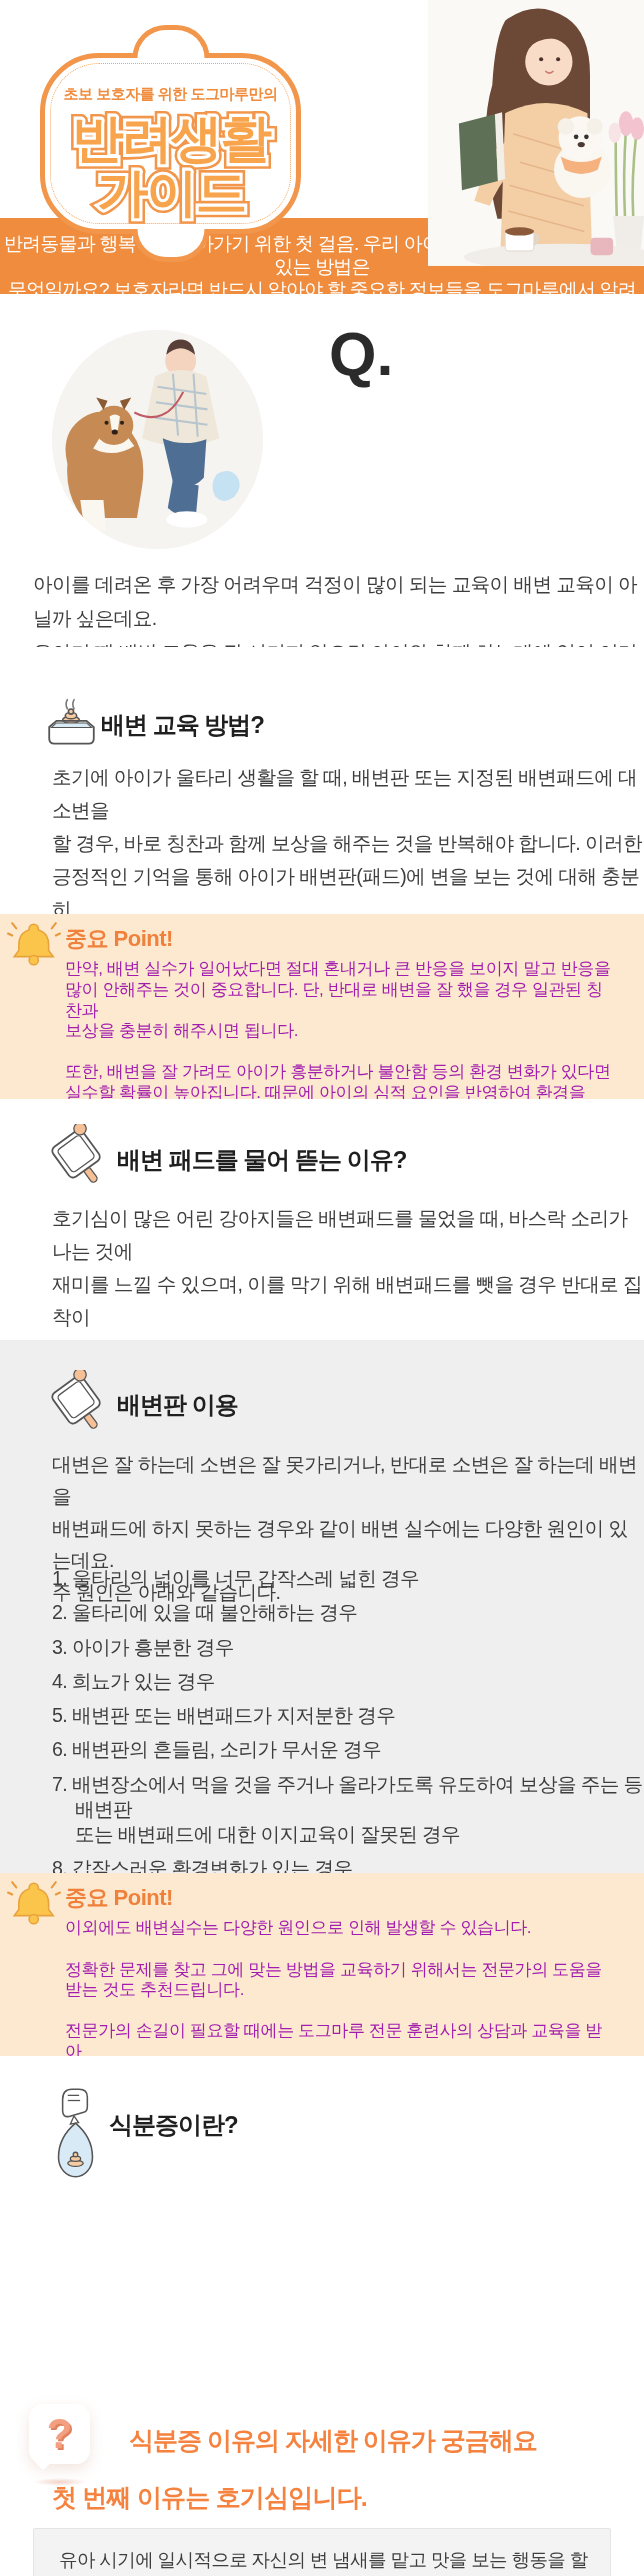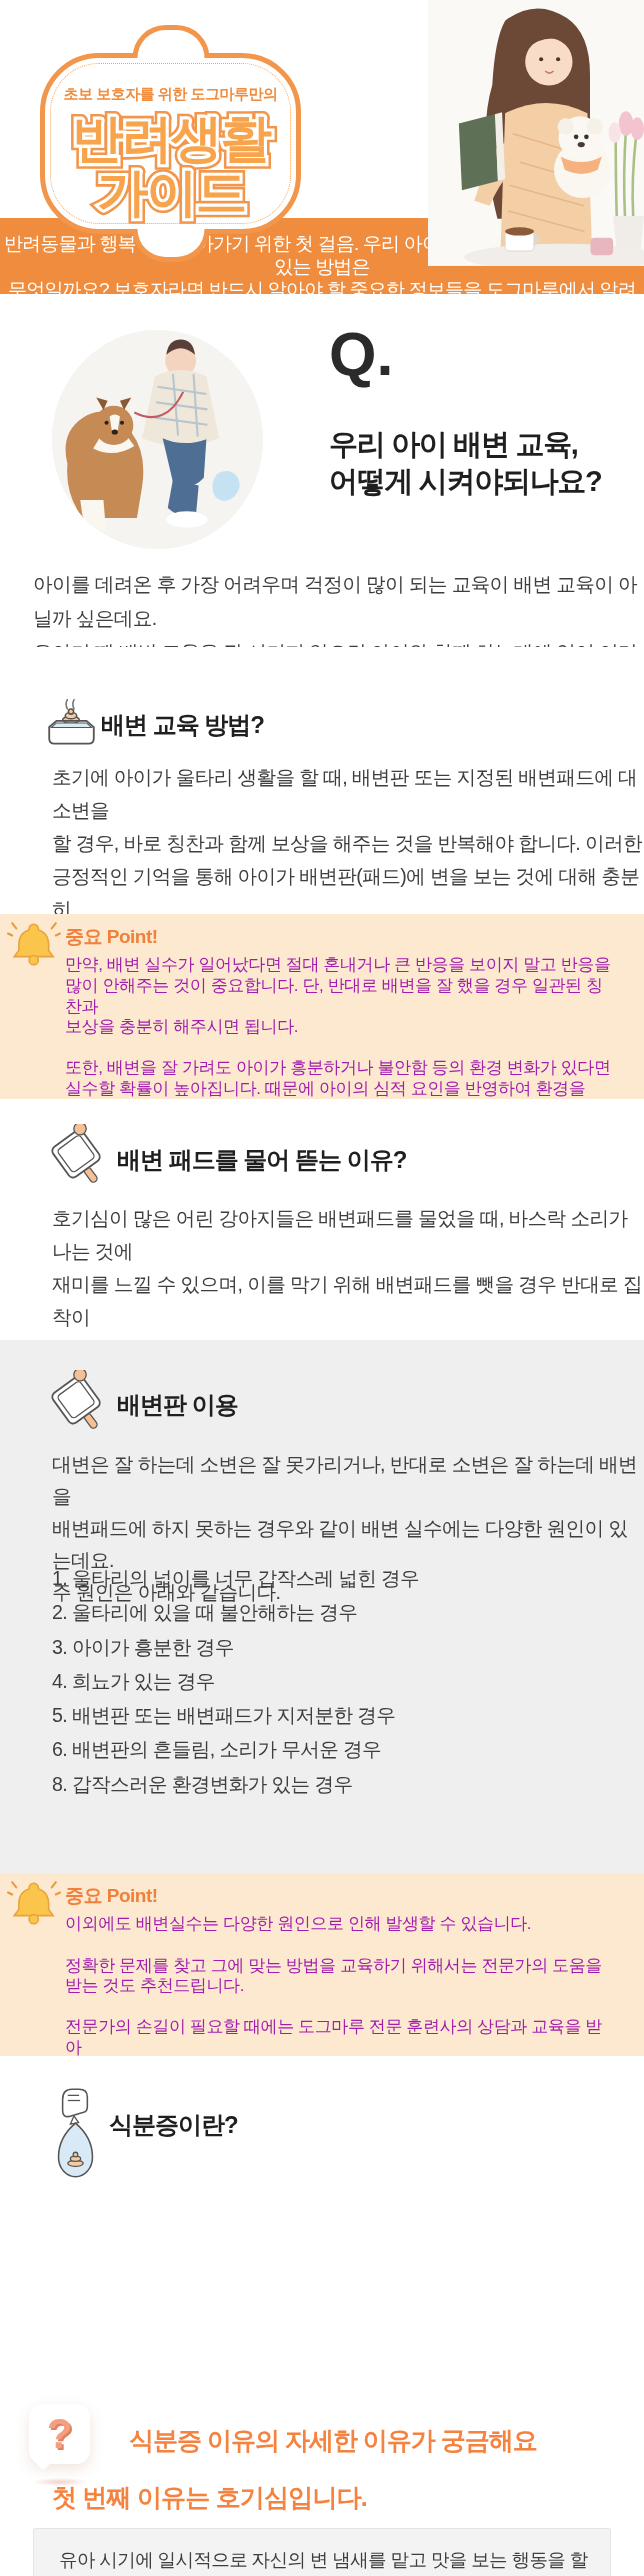--- a/index.html
+++ b/index.html
@@ -44,21 +44,21 @@
   .sec-method { position:relative; height:267px; background:#fff; }
   .sec-method .icon-potty { position:absolute; left:43px; top:50px; }
   .sec-method .sec-title { position:absolute; left:101px; top:62px; }
   .sec-method .body-text { position:absolute; left:52px; top:114px; }
 
   
   .point { position:relative; background:#FCE9CF; padding:10.3px 31px 0 65px; }
   .point.p1 { height:185px; }
   .point.p2 { height:183px; }
   .icon-bell { position:absolute; left:7.2px; top:5.2px; }
-  .point-title { font-size:19px; font-weight:800; color:#F0813D; letter-spacing:-0.5px; }
+  .point-title { font-size:22px; font-weight:800; color:#F0813D; letter-spacing:-0.5px; }
   .point-body { margin-top:5.2px; font-size:17px; line-height:20.6px; letter-spacing:-0.4px;
     white-space:pre-line; color:#a21caf; }
 
   
   .sec-pad { position:relative; height:241px; background:#fff;padding-left:47px; }
   .sec-pad .icon-pad { position:absolute; left:47px; top:25px; }
   .sec-pad .sec-title { position:absolute; left:117px; top:45px; }
   .sec-pad .body-text { position:absolute; left:52px; top:103px; }
 
   
@@ -204,22 +204,20 @@
           </g>
           <path d="M215,210 q40,18 85,2 l-5,75 q-28,30 -60,8 z" fill="#4E6E94"></path>
           <path d="M235,290 l-10,55 q20,22 55,12 l5,-55 z" fill="#4E6E94"></path>
           <ellipse cx="262" cy="368" rx="40" ry="16" fill="#FFFFFF"></ellipse>
           <path d="M160,160 q60,30 95,-40" stroke="#C05A66" stroke-width="4" fill="none"></path>
           <path d="M320,280 q25,-15 40,5 q12,18 -5,38 q-22,18 -38,0 q-12,-22 3,-43 z" fill="#BFE0F2" opacity="0.9"></path>
         </g>
       </svg>
     </div>
     <div class="q-mark">Q.</div>
-    <div class="q-title">우리 아이 배변 교육,
-어떻게 시켜야되나요?</div>
     <div class="q-intro">아이를 데려온 후 가장 어려우며 걱정이 많이 되는 교육이 배변 교육이 아닐까 싶은데요.
 유아기 때 배변 교육을 잘 시키지 않으면 아이와 함께 하는데에 있어 어려움이 따를 수
 있어 초기 교육이 중요합니다. 배변 교육 궁금증과 함께 식분증에 대해 알려드리겠습니다.</div>
   </div>
 
   <div class="sec-method">
     <span class="icon icon-potty">
       <svg width="57" height="57" viewBox="0 0 110 110">
         <g stroke="#777" stroke-width="3" fill="none" stroke-linecap="round">
           <path d="M47,5 q-5,9 0,18"></path>
@@ -297,20 +295,22 @@
     <div class="body-text">대변은 잘 하는데 소변은 잘 못가리거나, 반대로 소변은 잘 하는데 배변을
 배변패드에 하지 못하는 경우와 같이 배변 실수에는 다양한 원인이 있는데요.
 주 원인은 아래와 같습니다.</div>
     <ul class="cause-list">
       <li>1. 울타리의 넓이를 너무 갑작스레 넓힌 경우</li>
       <li>2. 울타리에 있을 때 불안해하는 경우</li>
       <li>3. 아이가 흥분한 경우</li>
       <li>4. 희뇨가 있는 경우</li>
       <li>5. 배변판 또는 배변패드가 지저분한 경우</li>
       <li>6. 배변판의 흔들림, 소리가 무서운 경우</li>
+      <li>7. 배변장소에서 먹을 것을 주거나 올라가도록 유도하여 보상을 주는 등 배변판
+또는 배변패드에 대한 이지교육이 잘못된 경우</li>
       <li>8. 갑작스러운 환경변화가 있는 경우</li>
     </ul>
   </div>
 
   <div class="point p2">
     <span class="icon icon-bell">
       <svg width="54" height="49" viewBox="0 0 105 95">
         <g stroke="#E89A3C" stroke-width="4" stroke-linecap="round">
           <path d="M18,18 L10,8"></path>
             <path d="M10,32 L2,28"></path>

